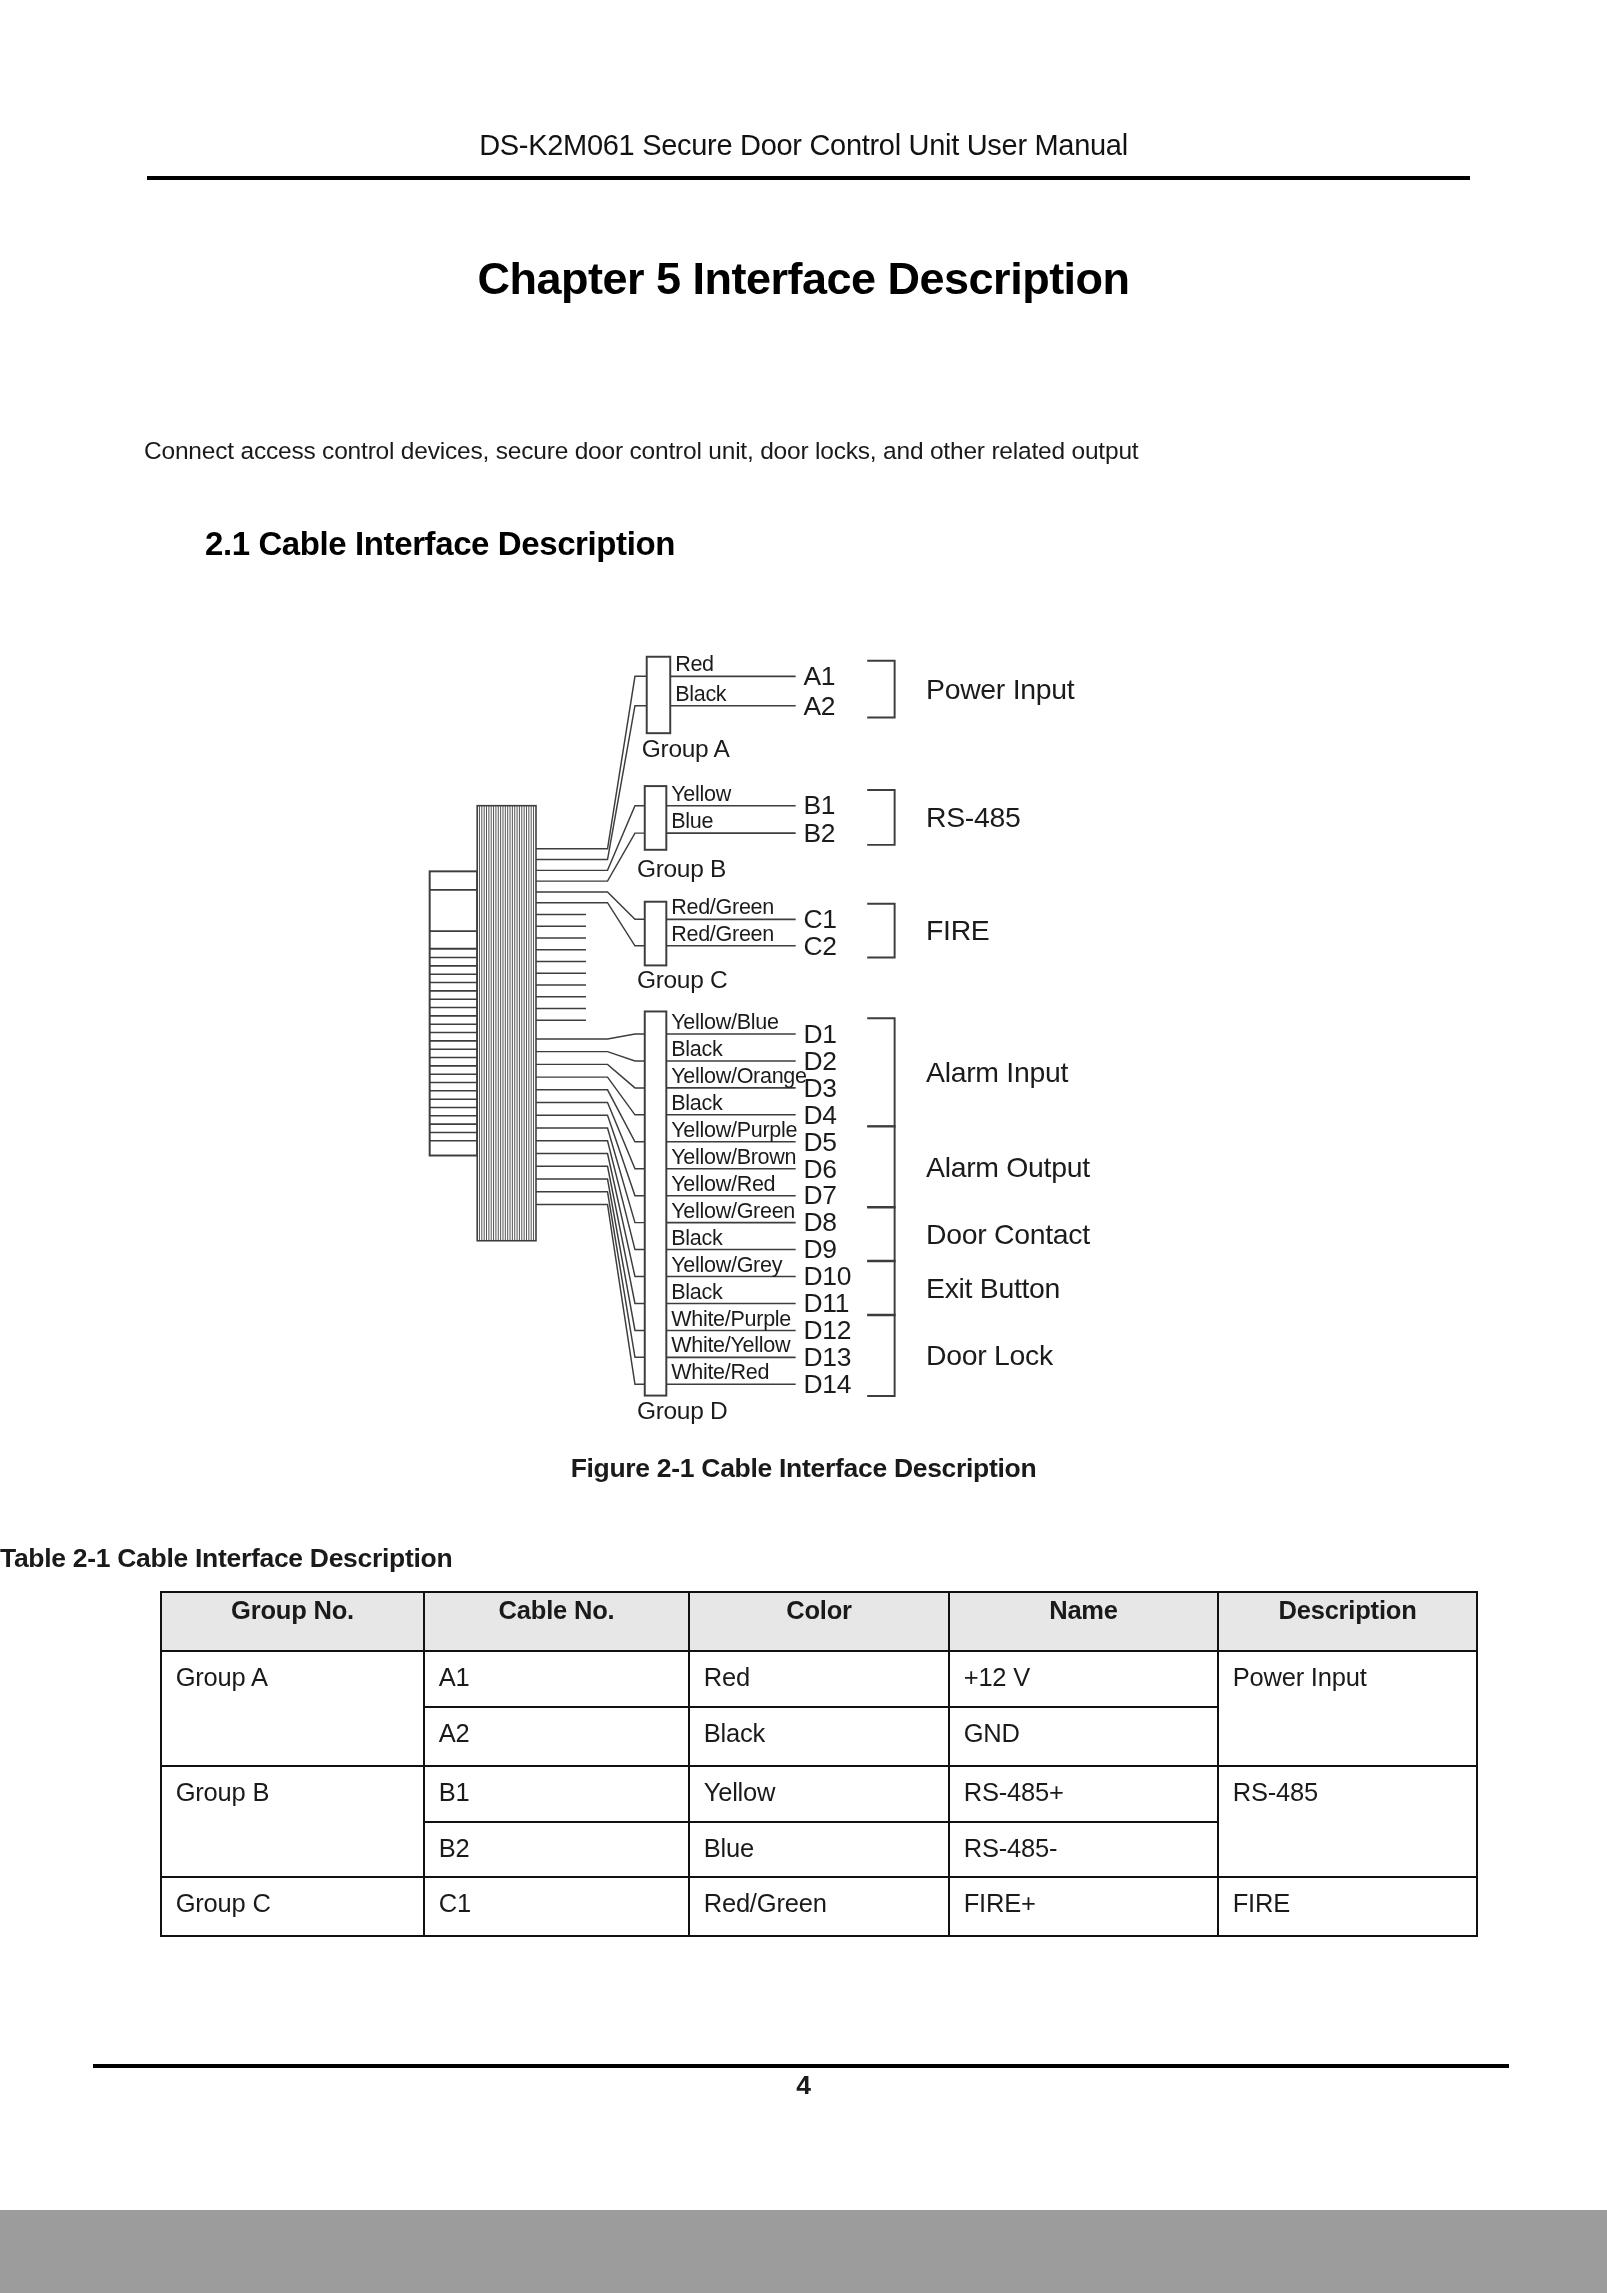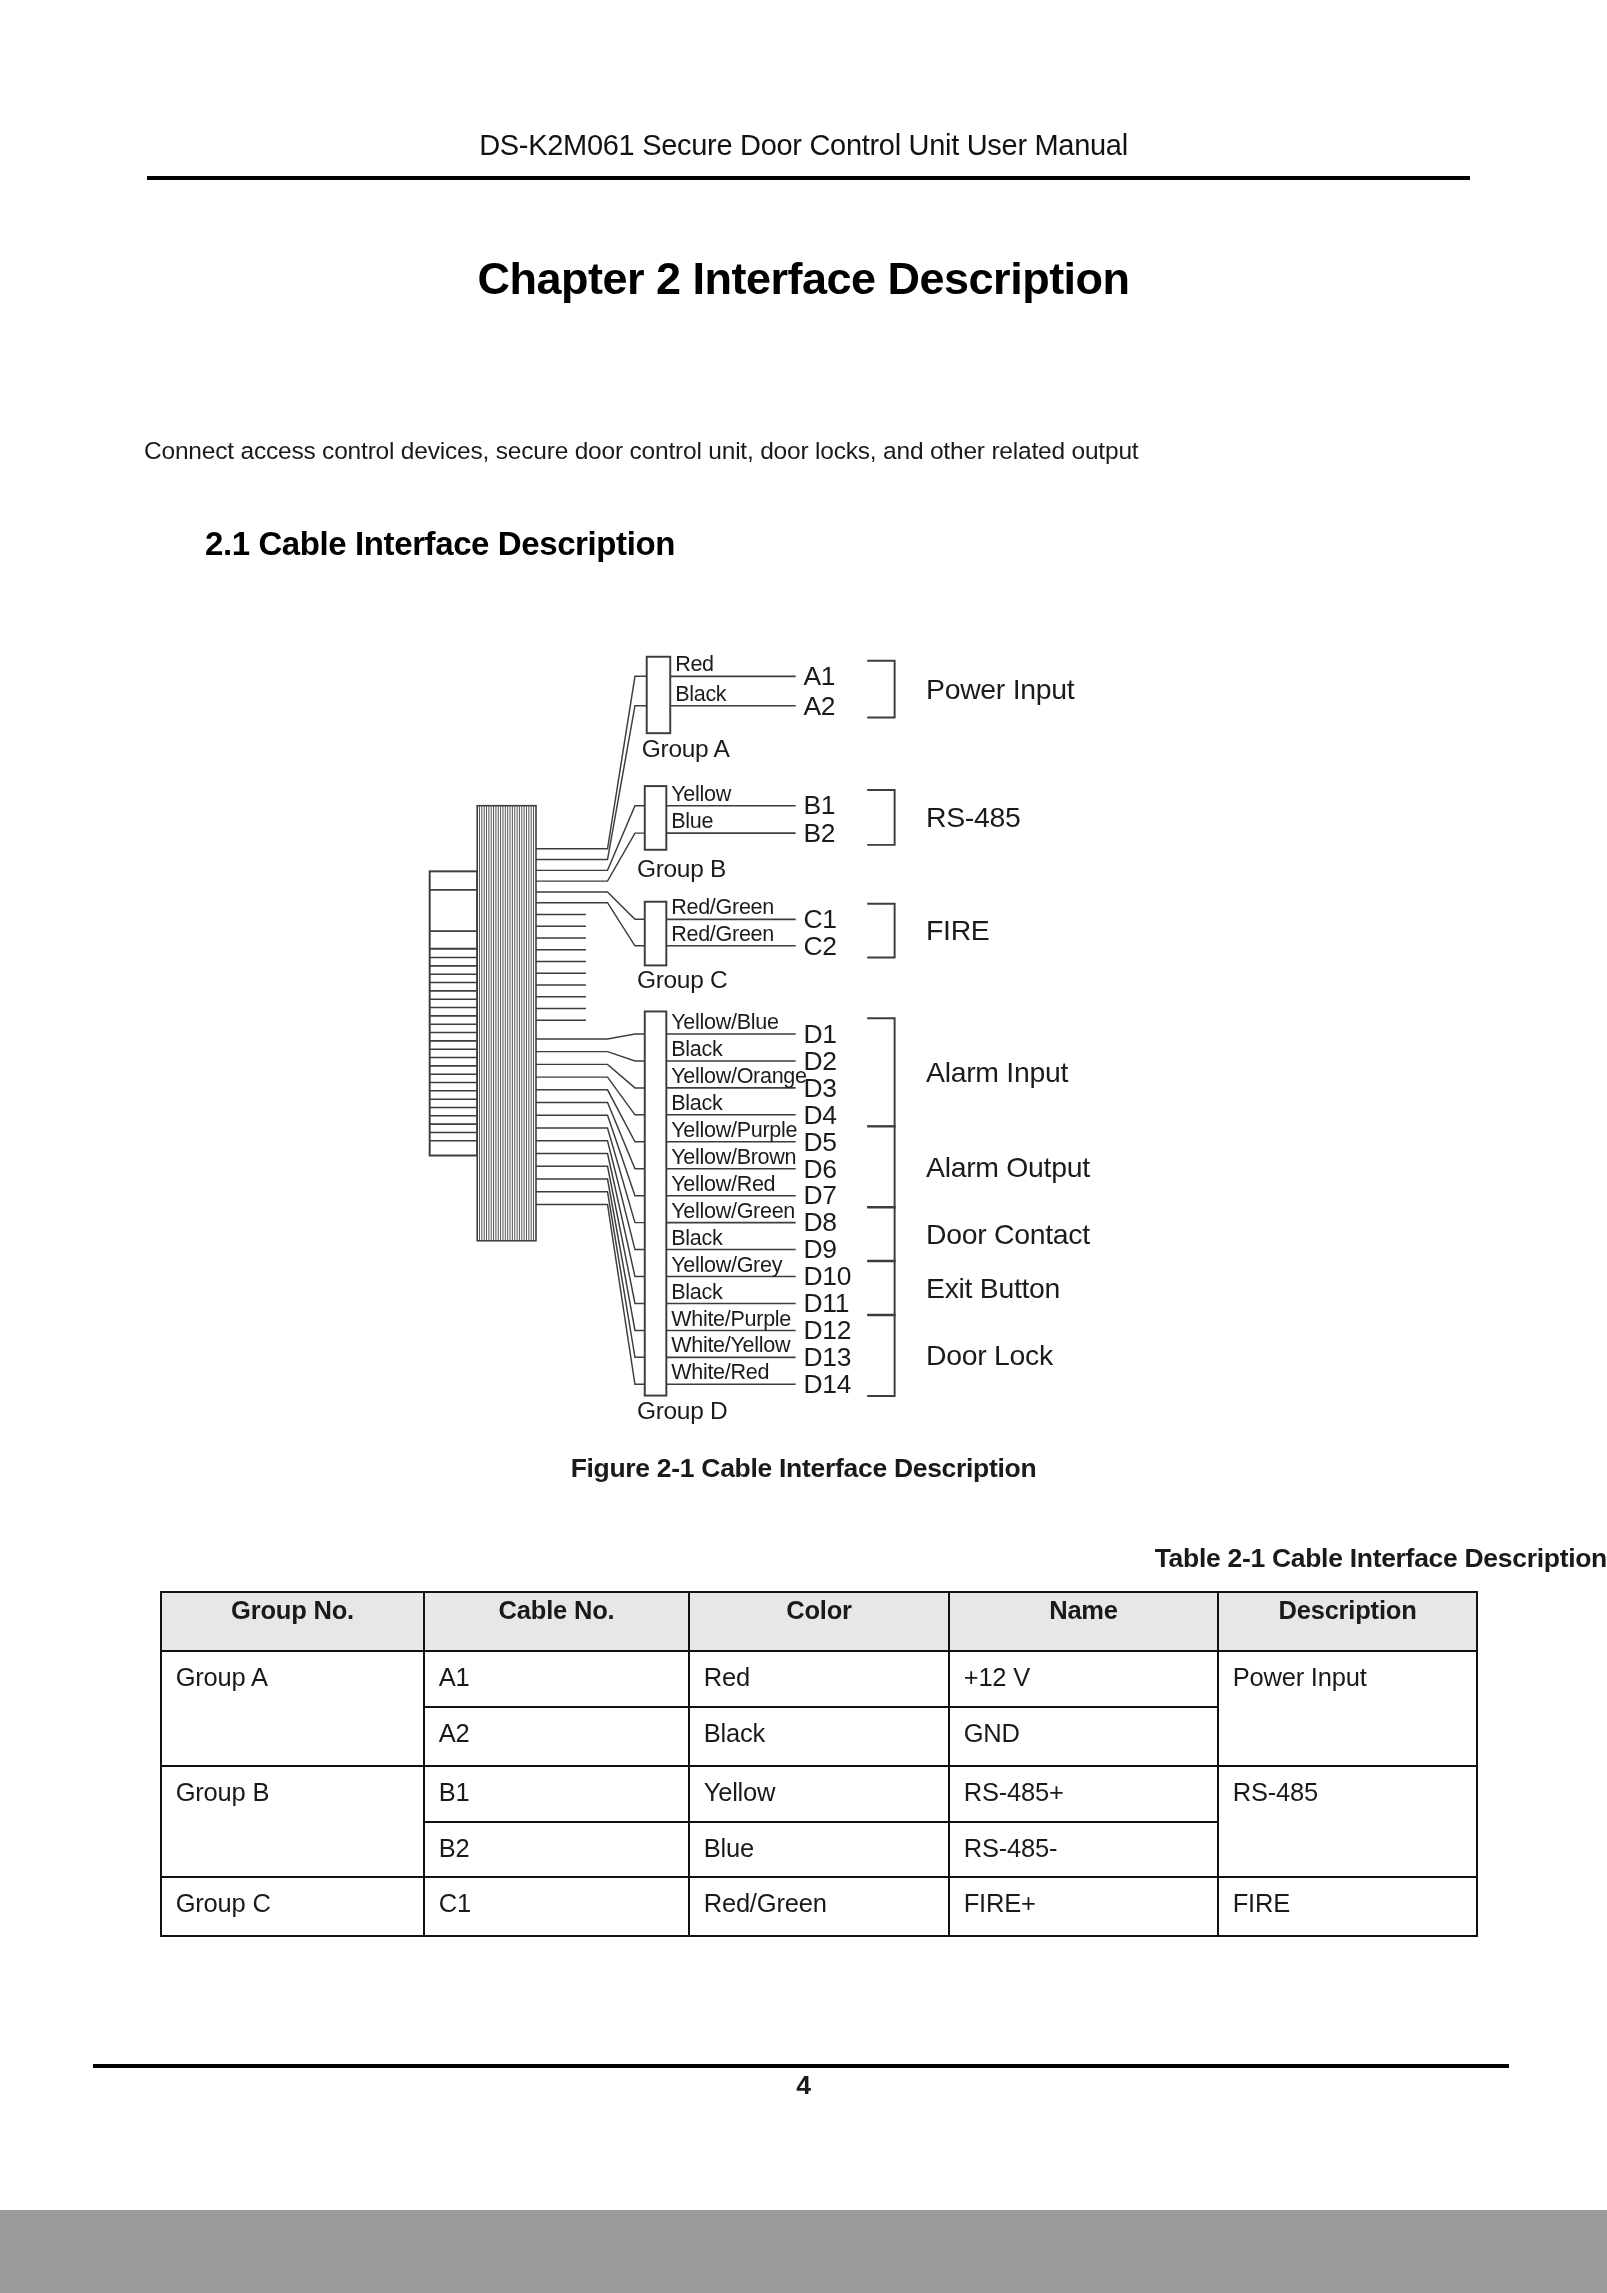--- a/index.html
+++ b/index.html
@@ -9,38 +9,38 @@
   }
   .abs{position:absolute;}
   .header-title{top:129px;left:0;width:100%;text-align:center;font-size:29px;letter-spacing:-0.3px;color:#121212;}
   .header-rule{top:176px;left:147px;width:1323px;height:3.9px;background:#000;}
   .chapter-title{top:253px;left:0;width:100%;text-align:center;font-size:45px;font-weight:bold;letter-spacing:-0.5px;color:#000;}
   .intro{top:388px;left:144px;width:1304px;font-size:24.5px;line-height:38px;letter-spacing:-0.2px;margin-top:44px;}
   .section-heading{top:525px;left:157px;font-size:33px;font-weight:bold;letter-spacing:-0.4px;color:#000;margin-left:48px;}
   .diagram{top:627px;left:0;width:1607px;height:814px;}
   svg{font-family:"Liberation Sans",sans-serif;}
   .figure-caption{top:1453px;left:0;width:100%;text-align:center;font-size:26.5px;font-weight:bold;letter-spacing:-0.3px;}
-  .table-caption{top:1543px;left:0;width:100%;text-align:right;font-size:26.5px;font-weight:bold;letter-spacing:-0.3px;}
+  .table-caption{top:1543px;left:0;width:100%;text-align:left;font-size:26.5px;font-weight:bold;letter-spacing:-0.3px;}
   table.cable{position:absolute;top:1591px;left:160px;width:1314px;border-collapse:collapse;table-layout:fixed;}
   table.cable td,table.cable th{border:2px solid #111;font-size:25.5px;vertical-align:top;padding:10.8px 13.7px 5.9px 13.7px;letter-spacing:-0.2px;}
   table.cable{border:2.9px solid #111;}
   table.cable th{background:#e7e7e7;font-weight:bold;text-align:center;padding-top:3px;}
   table.cable td{text-align:left;font-weight:normal;}
   .footer-rule{top:2064px;left:93px;width:1416px;height:3.9px;background:#000;}
   .page-number{top:2070px;left:0;width:100%;text-align:center;font-size:26.5px;font-weight:bold;}
 </style>
 </head>
 <body>
 
 <div class="page">
 
   <div class="abs header-title">DS-K2M061 Secure Door Control Unit User Manual</div>
   <div class="abs header-rule"></div>
 
-  <div class="abs chapter-title">Chapter 2 Interface Description</div>
+  <div class="abs chapter-title">Chapter 5 Interface Description</div>
 
   <div class="abs intro">
     <span>Connect access control devices, secure door control unit, door locks, and other related output</span><br>
   </div>
 
   <div class="abs section-heading">2.1 Cable Interface Description</div>
 
   <div class="abs diagram" id="diagram-host"><svg viewBox="0 640 1640 830" width="1607" height="814">
         <rect x="438.5" y="889" width="48.5" height="290" fill="#fff" stroke="#3d3d3d" stroke-width="2"></rect>
         <path d="M438.5 908 H487" fill="none" stroke="#3d3d3d" stroke-width="1.8"></path>

